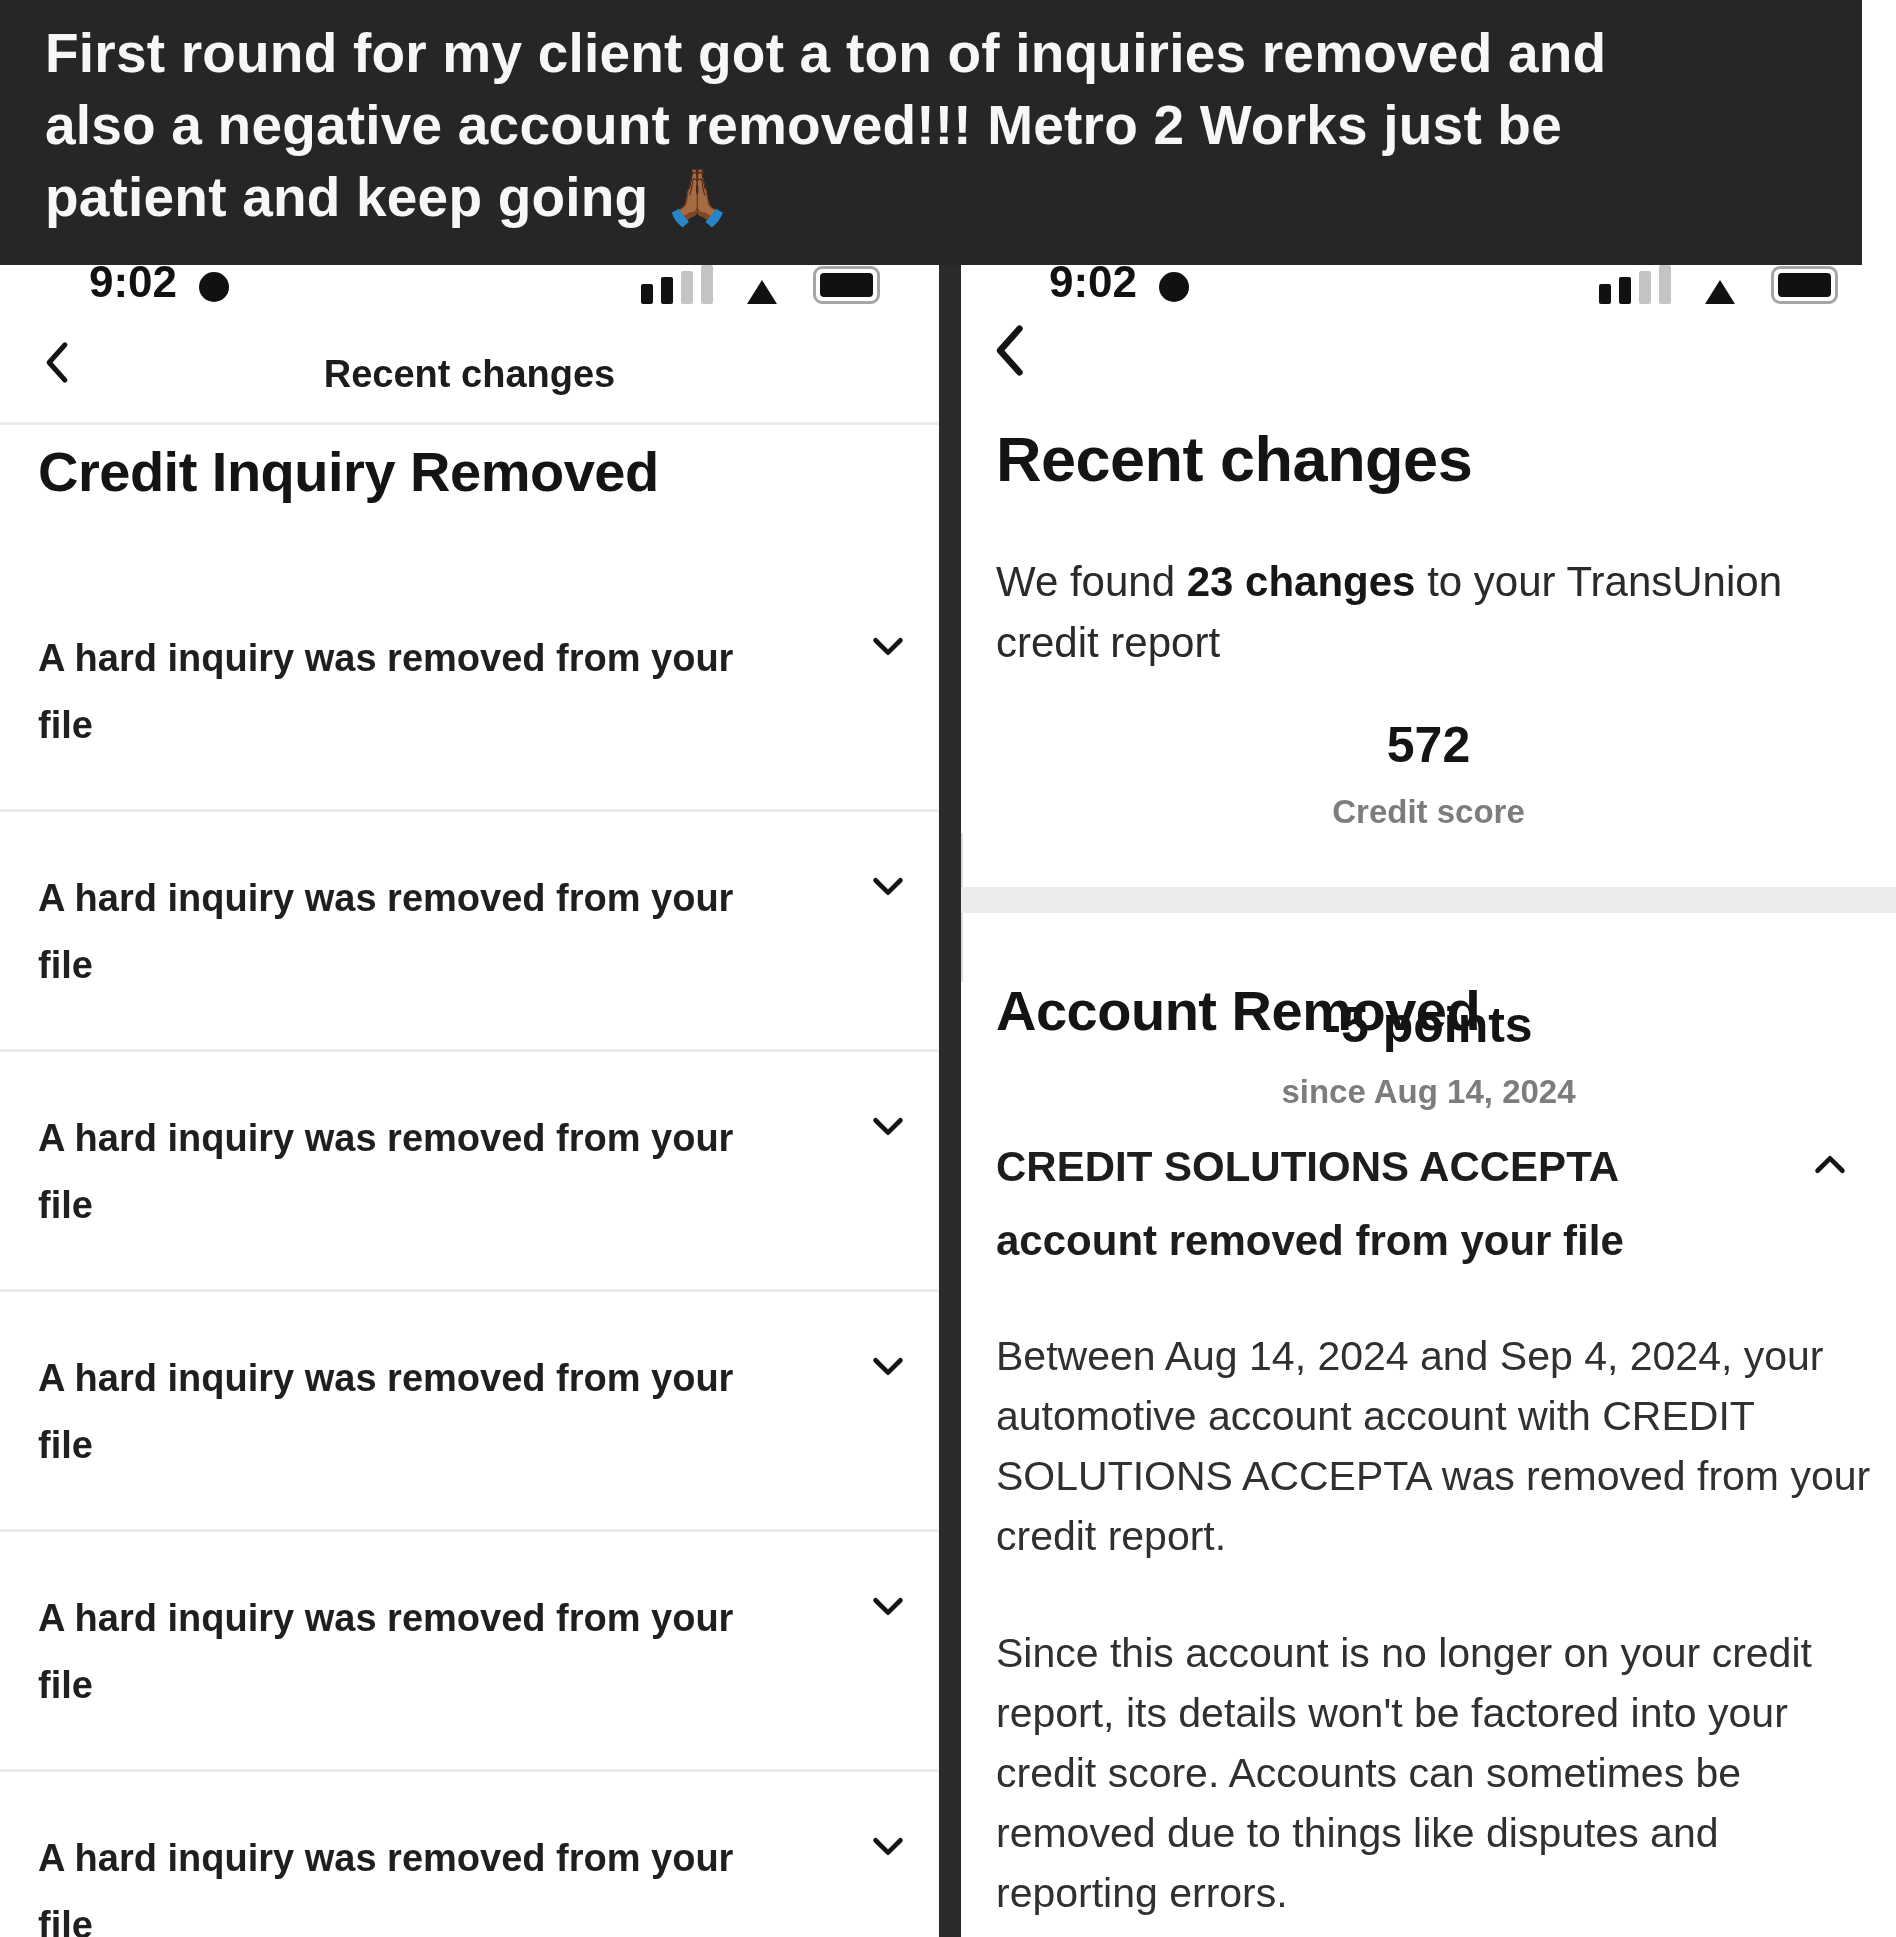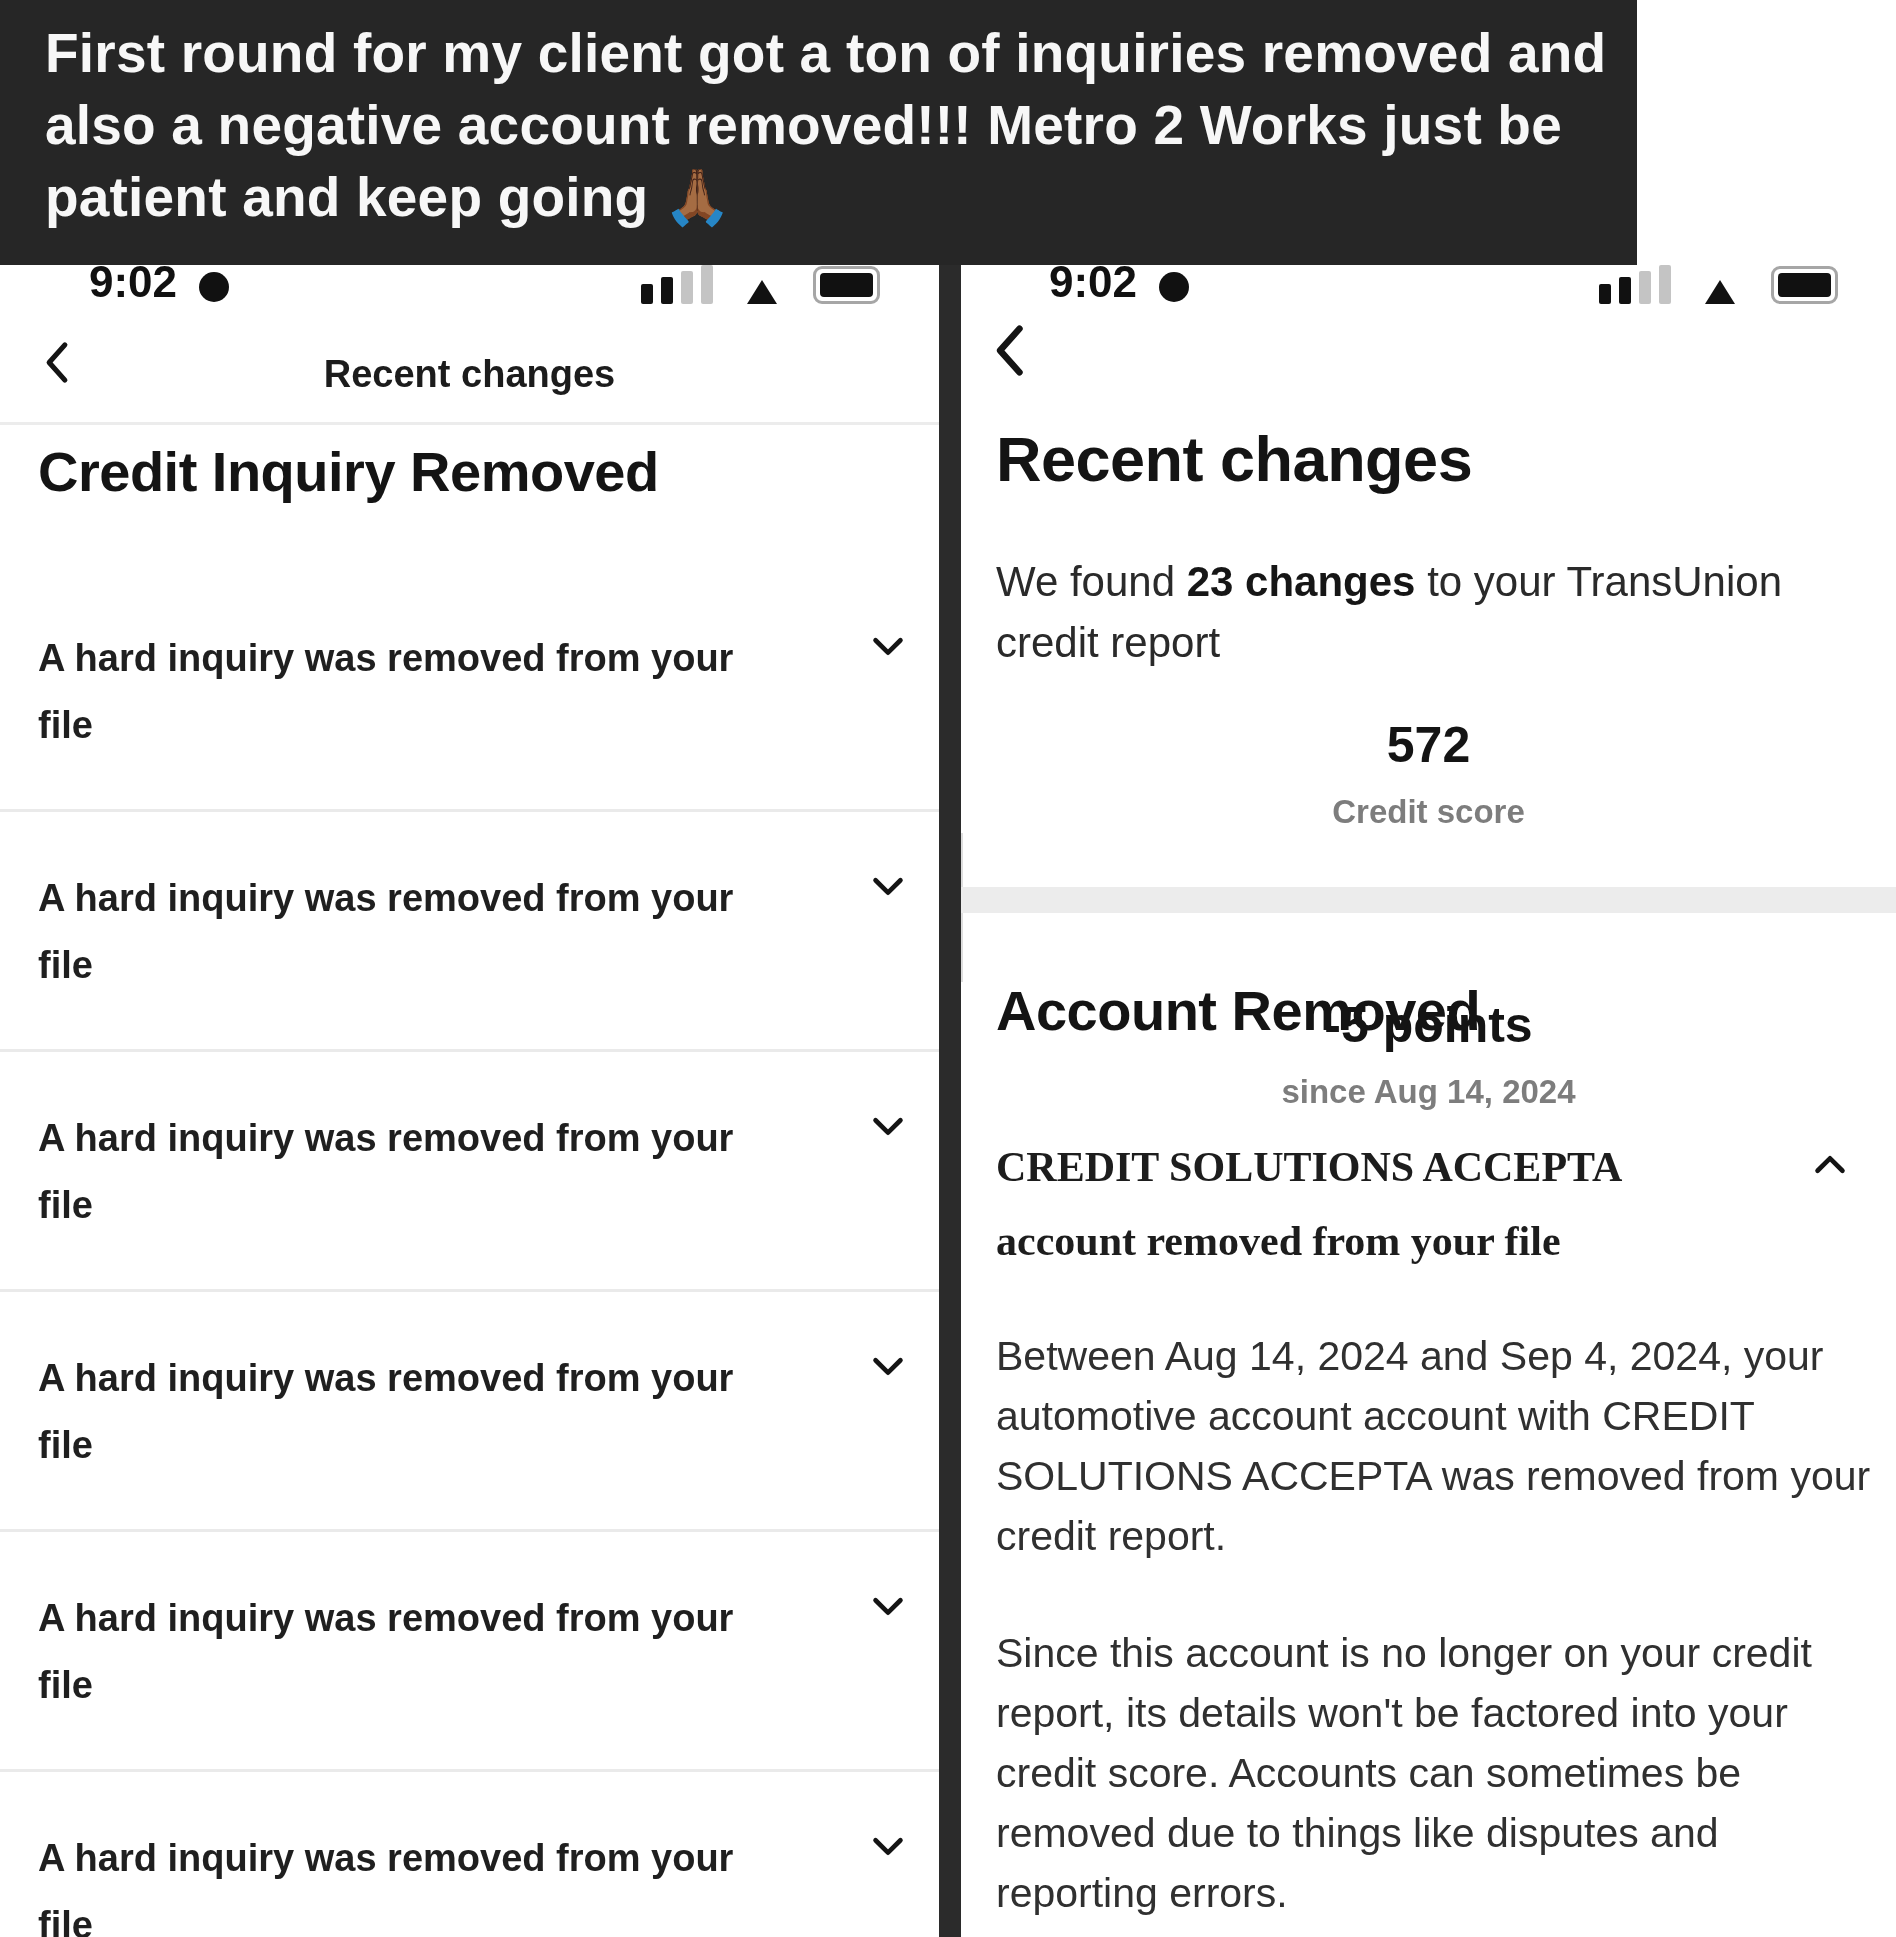--- a/index.html
+++ b/index.html
@@ -3,21 +3,21 @@
 <meta charset="utf-8">
 <style>
   html,body{margin:0;padding:0;background:#0e0e0e;}
   .stage{
     position:relative;width:1897px;height:1937px;overflow:hidden;
     background:#ffffff;
     font-family:"Liberation Sans","DejaVu Sans",sans-serif;
     -webkit-font-smoothing:antialiased;
   }
   
-  .banner{position:absolute;left:0;top:0;width:1637px;height:265px;background:#262626;z-index:5;}
+  .banner{position:absolute;left:0;top:0;width:1862px;height:265px;background:#262626;z-index:5;}
   .banner p{
     margin:0;padding:17px 0 0 45px;width:1619px;
     font-size:55px;line-height:72px;font-weight:700;color:#f7f7f7;letter-spacing:0.2px;
   }
   
   .vdivider{position:absolute;left:939px;top:253px;width:22px;height:1684px;background:#2b2b2b;z-index:4;}
   .panel{position:absolute;top:265px;height:1672px;background:#fff;overflow:hidden;}
   .panel.left{left:0;width:939px;}
   .panel.right{left:960px;width:937px;}
   
@@ -64,21 +64,21 @@
   .scores{position:absolute;left:0;right:0;top:447px;display:flex;align-items:stretch;flex-direction:column;}
   .score-col{flex:1;text-align:center;}
   .score-val{font-size:50px;font-weight:800;color:#141414;line-height:1.1;margin-top:6px;}
   .score-lbl{font-size:33px;font-weight:700;color:#7d7d7d;margin-top:20px;}
   .score-div{width:3px;background:#dedede;margin:2px 0 10px 0;height:149px;}
   .band{position:absolute;left:0;right:0;top:622px;height:26px;background:#ececec;}
   .sec-title-right{
     position:absolute;left:36px;top:713px;margin:0;
     font-size:56px;font-weight:800;letter-spacing:-0.5px;color:#141414;
   }
-  .acct-row{position:absolute;left:36px;top:865px;right:0;font-family:Liberation Serif, serif;}
+  .acct-row{position:absolute;left:36px;top:865px;right:0;}
   .acct-title{display:block;max-width:767px;font-size:42px;font-weight:600;line-height:74px;color:#1d1d1d;}
   .acct-row .chev{position:absolute;right:44px;top:12px;}
   .para{position:absolute;left:36px;margin:0;width:876px;font-size:41px;line-height:60px;font-weight:400;color:#303030;}
   .para.p1{top:1061px;}
   .para.p2{top:1358px;}
 </style>
 </head>
 <body>
 
 <div class="stage">

